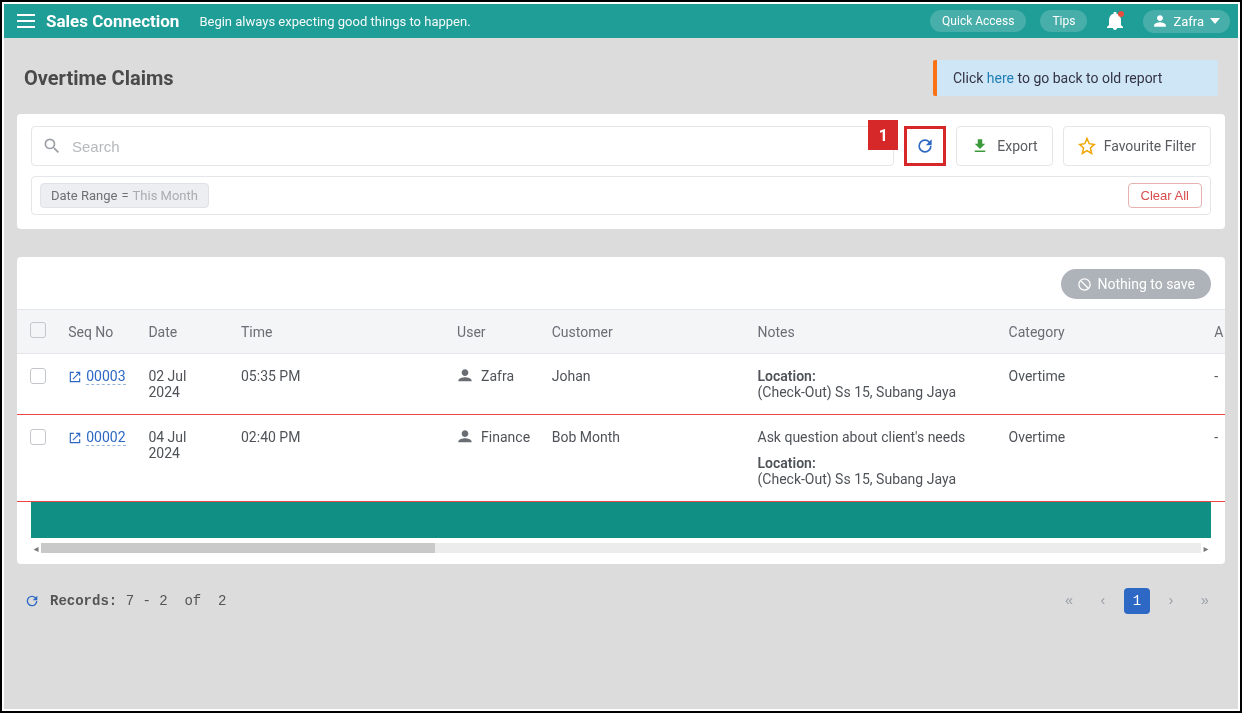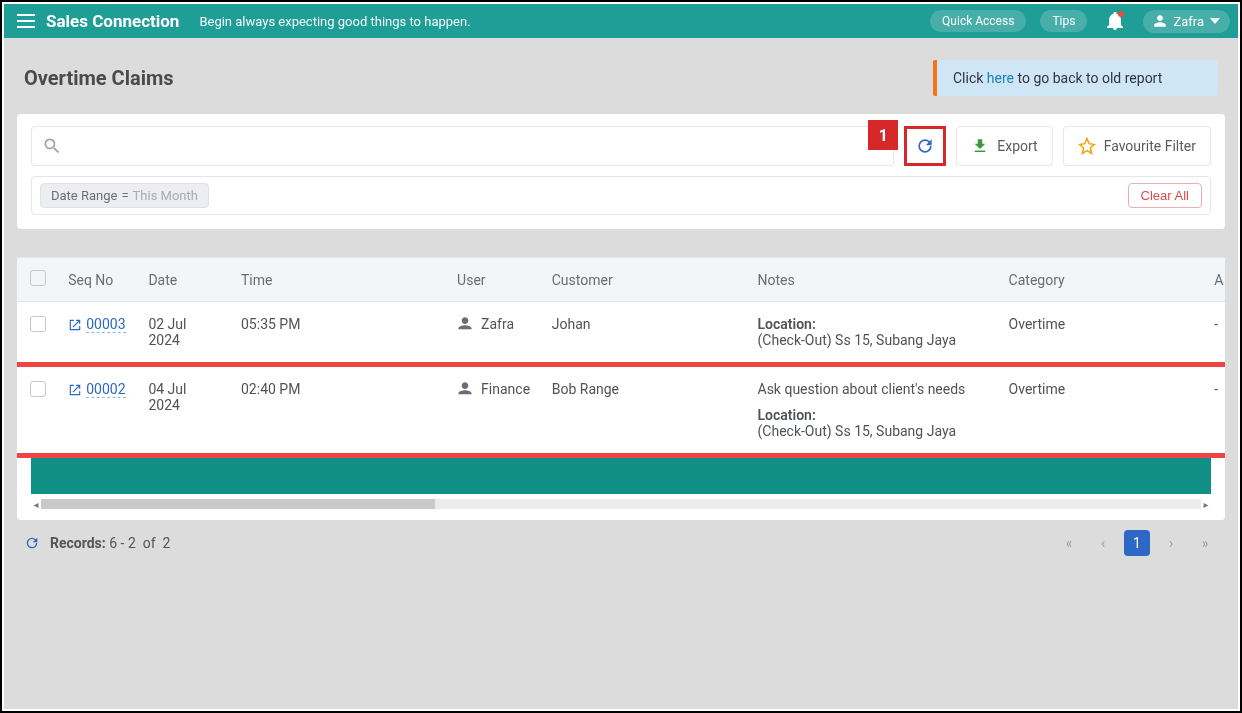--- a/index.html
+++ b/index.html
@@ -154,21 +154,21 @@
   table { width: 100%; border-collapse: collapse; table-layout: fixed; font-size: 14px; color:#4f5358; }
   thead th {
     background:#f4f5f7;
     text-align:left; font-weight:400; color:#6a6e74;
     padding: 12px 10px;
     border-top: 1px solid #e4e6ea;
     border-bottom: 1px solid #e4e6ea;
   }
   tbody td {
     padding: 14px 10px;
-    border-bottom: 5px solid #ef4444;
+    border-bottom: 1px solid #ef4444;
     vertical-align: top;
   }
   .chk-cell { width:40px; text-align:center; }
   .chk {
     width:16px;height:16px;border:1.5px solid #c3c6cb;border-radius:3px;display:inline-block;cursor:pointer;
   }
   .seqlink { color:#2d68c4; border-bottom:1px dashed #96b3de; display:inline-block; cursor:pointer; }
   .ext-icon { color:#2d68c4; margin-right:4px; }
   .user-cell { display:flex; align-items:center; gap:8px; }
   .notes-strong { font-weight:600; }
@@ -178,21 +178,21 @@
     height:16px; margin: 2px 14px 8px 14px;
     display:flex; align-items:center;
   }
   .hscroll-track { flex:1; height:10px; background:#ececec; position:relative; }
   .hscroll-thumb { position:absolute; left:0; top:0; height:10px; width:34%; background:#c9c9c9; cursor:pointer; }
   .hscroll-arrow { width:10px; font-size:10px; color:#7a7a7a; cursor:pointer; text-align:center; }
 
   
   .footer {
     display:flex; align-items:center;
-    padding: 10px 20px; font-size:14px; color:#555;
+    padding: 24px 20px; font-size:14px; color:#555;font-family:Liberation Mono, monospace;
   }
   .footer .refresh-icon { color:#2d68c4; cursor:pointer; margin-right:10px; }
   .pager { margin-left:auto; display:flex; align-items:center; gap:8px; color:#9aa0a8; }
   .pager .btn { width:26px;height:26px; display:flex;align-items:center;justify-content:center; cursor:pointer; border-radius:4px; }
   .pager .active { background:#2d68c4; color:#fff; }
 
   svg { display:block; }
 </style>
 </head>
 <body>
@@ -234,20 +234,21 @@
       <span>Click </span><a>here</a><span> to go back to old report</span>
     </div>
   </div>
 
   <div class="panel">
     <div class="search-row">
       <div class="search-box">
         <svg width="20" height="20" viewBox="0 0 24 24">
             <path fill="#9da0a6" d="M15.5 14h-.79l-.28-.27A6.47 6.47 0 0016 9.5 6.5 6.5 0 109.5 16a6.47 6.47 0 004.23-1.57l.27.28v.79l5 4.99L20.49 19l-4.99-5zm-6 0C7.01 14 5 11.99 5 9.5S7.01 5 9.5 5 14 7.01 14 9.5 11.99 14 9.5 14z"></path>
           </svg>
+        <input type="text" placeholder="Search" style="">
       </div>
       <div class="marker-wrap">
         <div class="marker-badge">1</div>
         <div class="refresh-btn">
           <svg width="20" height="20" viewBox="0 0 24 24">
               <path fill="#2d68c4" d="M17.65 6.35A7.95 7.95 0 0012 4a8 8 0 108 8h-2a6 6 0 11-1.76-4.24L13 11h7V4l-2.35 2.35z"></path>
             </svg>
         </div>
       </div>
       <div class="tool-btn">
@@ -267,20 +268,29 @@
       <div class="chip">
         <span>Date Range</span>
         <span>=</span>
         <span class="val">This Month</span>
       </div>
       <button class="clear-all">Clear All</button>
     </div>
   </div>
 
   <div class="panel table-panel">
+    <div class="save-row">
+      <div class="save-pill">
+        <svg width="15" height="15" viewBox="0 0 24 24">
+            <circle cx="12" cy="12" r="9" fill="none" stroke="#fff" stroke-width="2"></circle>
+            <line x1="6" y1="6" x2="18" y2="18" stroke="#fff" stroke-width="2"></line>
+          </svg>
+        <span>Nothing to save</span>
+      </div>
+    </div>
     <div class="table-scrollwrap">
       <table>
         <colgroup>
           <col style="width:40px">
             <col style="width:78px">
             <col style="width:90px">
             <col style="width:210px">
             <col style="width:92px">
             <col style="width:200px">
             <col style="width:244px">
@@ -336,21 +346,21 @@
     <td>04 Jul 2024</td>
     <td>02:40 PM</td>
     <td>
       <div class="user-cell">
         <svg width="16" height="16" viewBox="0 0 24 24">
                     <path fill="#6a6e74" d="M12 12c2.76 0 5-2.24 5-5S14.76 2 12 2 7 4.24 7 7s2.24 5 5 5zm0 2c-3.33 0-10 1.67-10 5v1h20v-1c0-3.33-6.67-5-10-5z"></path>
                   </svg>
         <span>Finance</span>
       </div>
     </td>
-    <td>Bob Range</td>
+    <td>Bob Month</td>
     <td>
                 <div>Ask question about client's needs</div>
                 <div class="notes-strong" style="margin-top:10px">Location:</div>
                 <div>(Check-Out) Ss 15, Subang Jaya</div>
               </td>
     <td>Overtime</td>
     <td>-</td>
   </tr>
           </tbody>
       </table>
@@ -365,21 +375,21 @@
     </div>
   </div>
 
   <div class="footer">
     <span class="refresh-icon">
       <svg width="16" height="16" viewBox="0 0 24 24">
           <path fill="#2d68c4" d="M17.65 6.35A7.95 7.95 0 0012 4a8 8 0 108 8h-2a6 6 0 11-1.76-4.24L13 11h7V4l-2.35 2.35z"></path>
         </svg>
     </span>
     <strong>Records:</strong>
-    &nbsp;<span>6 - 2</span>
+    &nbsp;<span>7 - 2</span>
     &nbsp;&nbsp;<span>of</span>
     &nbsp;&nbsp;<span>2</span>
     <div class="pager">
       <div class="btn">«</div>
       <div class="btn">‹</div>
       <div class="btn active">1</div>
       <div class="btn">›</div>
       <div class="btn">»</div>
     </div>
   </div>

